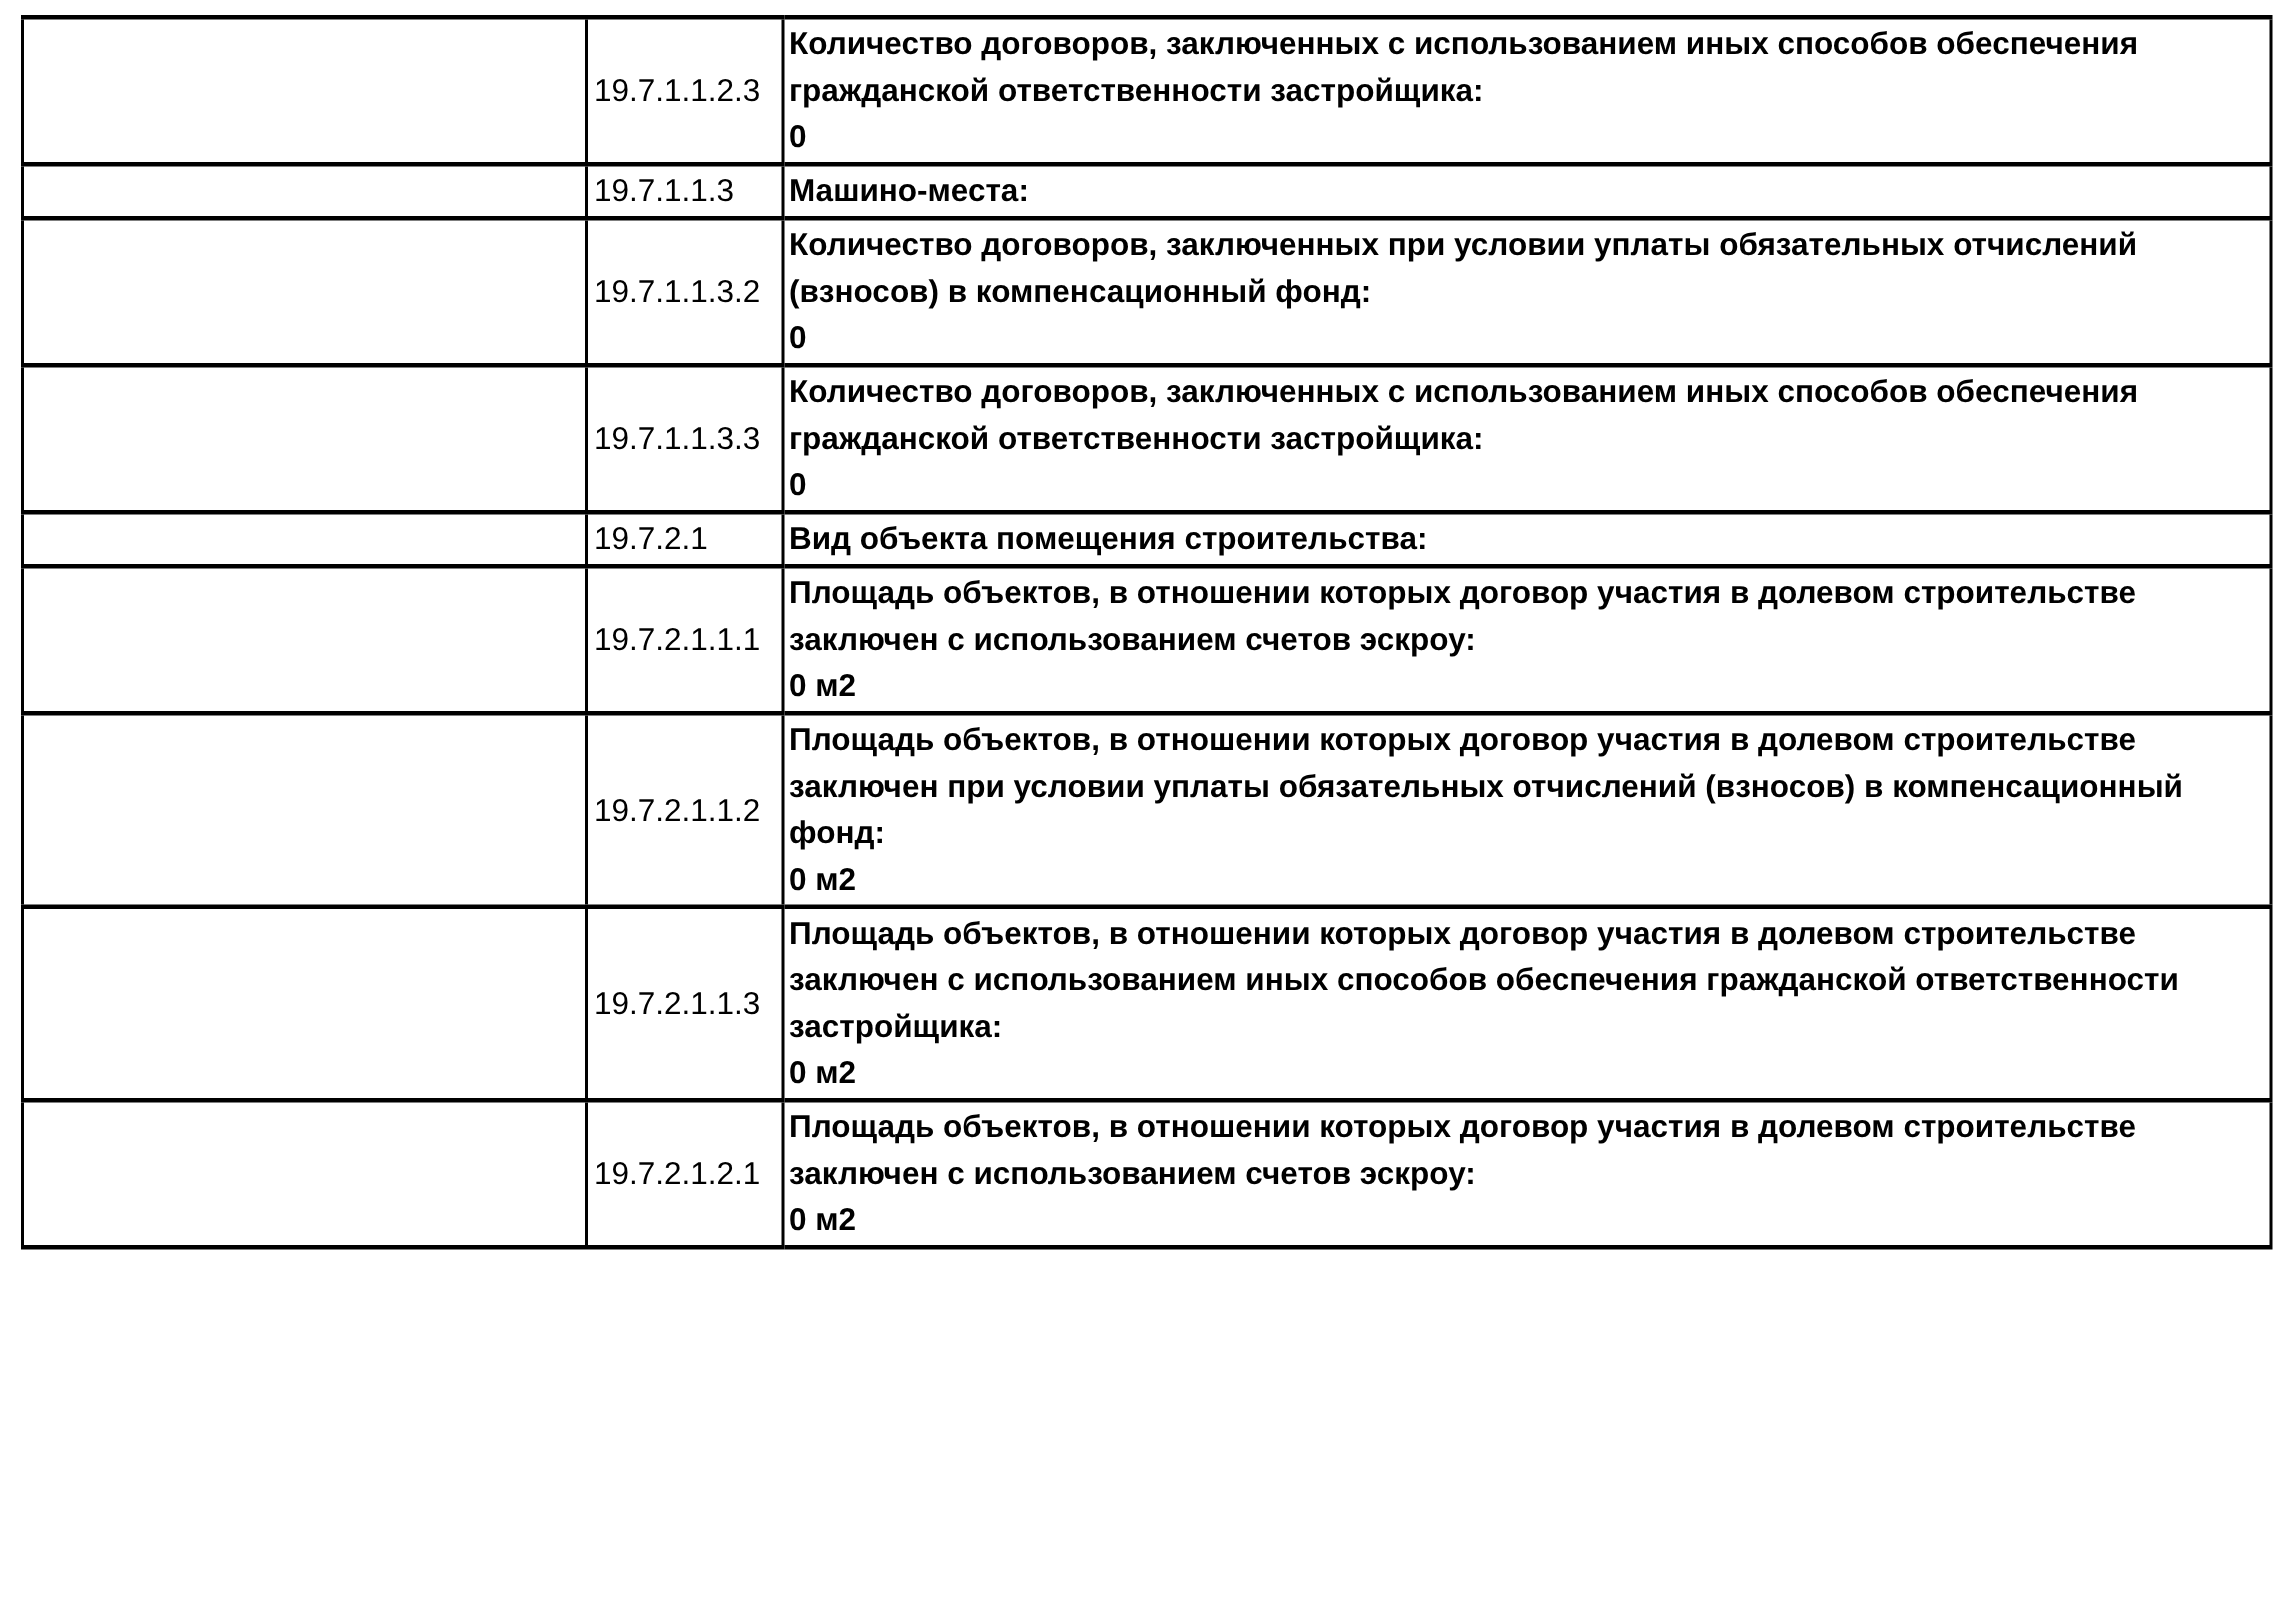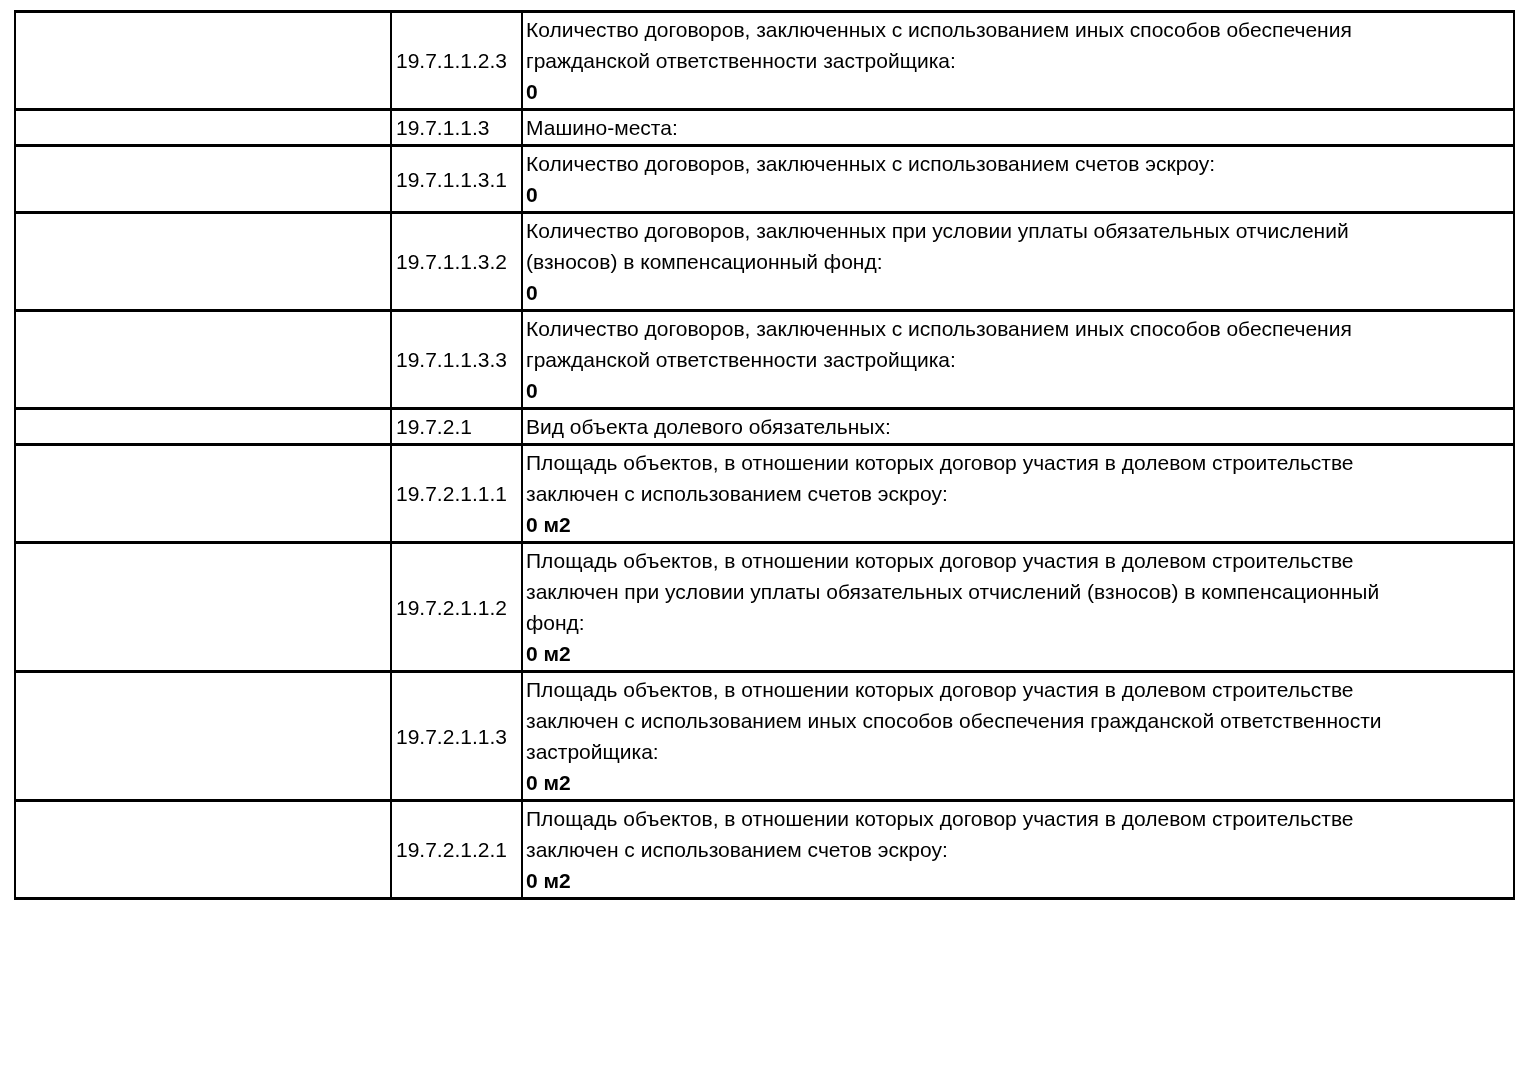--- a/index.html
+++ b/index.html
@@ -36,21 +36,21 @@
   td.cell-empty { }
   td.cell-code {
     padding: 0 14px 0 4px;
     white-space: nowrap;
   }
   td.cell-content {
     padding: 1px 4px 1px 3px;
   }
   .label {
     white-space: pre-wrap;
-    font-weight: normal;
+    font-weight: bold;
   }
   .value {
     font-weight: bold;
   }
   .value:empty { display: none; }
 </style>
 </head>
 <body>
 
 <table class="decl-table">
@@ -70,28 +70,20 @@
       </td>
     </tr>
     <tr style="height:32px">
       <td class="cell-empty"></td>
       <td class="cell-code">19.7.1.1.3</td>
       <td class="cell-content">
         <div class="label">Машино-места:</div>
 
       </td>
     </tr>
-    <tr style="height:57px">
-      <td class="cell-empty"></td>
-      <td class="cell-code">19.7.1.1.3.1</td>
-      <td class="cell-content">
-        <div class="label">Количество договоров, заключенных с использованием счетов эскроу:</div>
-        <div class="value">0</div>
-      </td>
-    </tr>
     <tr style="height:91px">
       <td class="cell-empty"></td>
       <td class="cell-code">19.7.1.1.3.2</td>
       <td class="cell-content">
         <div class="label">Количество договоров, заключенных при условии уплаты обязательных отчислений
 (взносов) в компенсационный фонд:</div>
         <div class="value">0</div>
       </td>
     </tr>
     <tr style="height:92px">
@@ -100,21 +92,21 @@
       <td class="cell-content">
         <div class="label">Количество договоров, заключенных с использованием иных способов обеспечения
 гражданской ответственности застройщика:</div>
         <div class="value">0</div>
       </td>
     </tr>
     <tr style="height:31px">
       <td class="cell-empty"></td>
       <td class="cell-code">19.7.2.1</td>
       <td class="cell-content">
-        <div class="label">Вид объекта долевого обязательных:</div>
+        <div class="label">Вид объекта помещения строительства:</div>
 
       </td>
     </tr>
     <tr style="height:88px">
       <td class="cell-empty"></td>
       <td class="cell-code">19.7.2.1.1.1</td>
       <td class="cell-content">
         <div class="label">Площадь объектов, в отношении которых договор участия в долевом строительстве
 заключен с использованием счетов эскроу:</div>
         <div class="value">0 м2</div>

